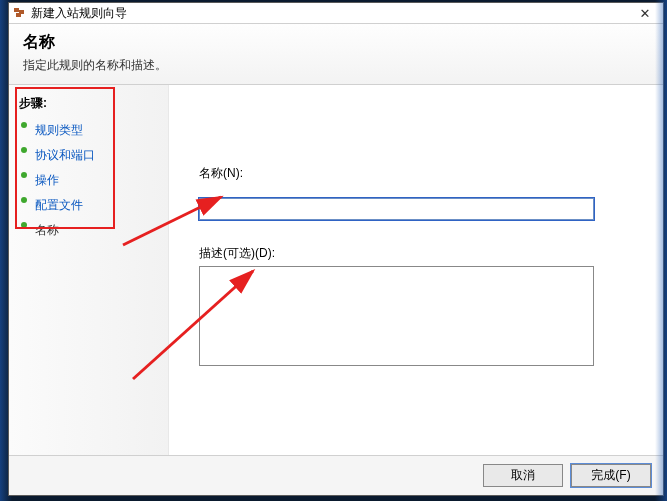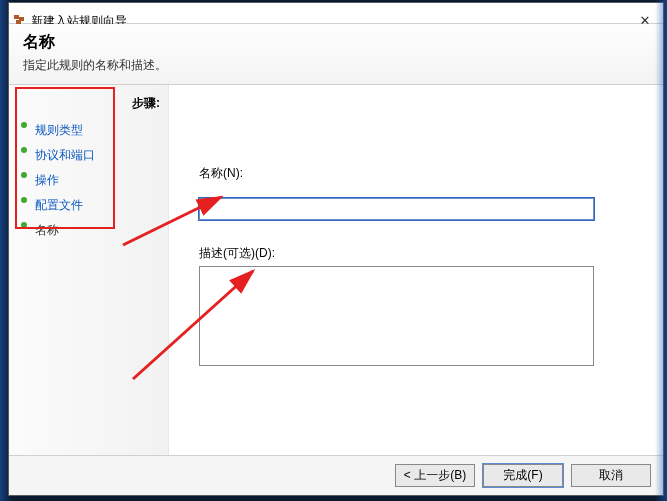--- a/index.html
+++ b/index.html
@@ -3,38 +3,38 @@
 <meta charset="utf-8">
 <style>
   * { box-sizing: border-box; font-family: "Microsoft YaHei", "SimSun", sans-serif; }
   body { margin: 0; background: #0a1a2e; width: 667px; height: 501px; position: relative; overflow: hidden; }
   .window {
     position: absolute; left: 8px; top: 2px; width: 656px; height: 494px;
     background: #fff; border: 1px solid #5a5a5a;
     display: flex; flex-direction: column;
   }
   .titlebar {
-    height: 20px; display: flex; align-items: flex-start;
+    height: 20px; display: flex; align-items: center;
     padding: 10px 4px; border-bottom: 1px solid #d0d0d0; font-size: 12px;
   }
   .titlebar .icon { width: 14px; height: 14px; margin-right: 4px; display: flex; align-items: center; justify-content: center; }
   .titlebar .title { flex: 1; color: #000; }
   .titlebar .close { width: 28px; text-align: center; font-size: 13px; color: #333; cursor: default; }
   .header {
     padding: 8px 14px 10px 14px; border-bottom: 1px solid #d0d0d0;
     background: linear-gradient(#fefefe,#f3f3f3);
   }
   .header .h-title { font-size: 16px; font-weight: 700; margin-bottom: 4px; }
   .header .h-sub { font-size: 12px; color: #333; }
   .body { flex: 1; display: flex; position: relative; overflow: hidden; }
   .sidebar {
     width: 160px; padding: 8px 6px; border-right: 1px solid #e8e8e8;
     background: linear-gradient(to right,#fbfbfb,#f2f2f2);
   }
-  .steps-title { font-size: 12px; font-weight: 700; margin: 2px 2px 6px 16px; text-align: right; }
+  .steps-title { font-size: 12px; font-weight: 700; margin: 2px 2px 6px 4px; }
   .step {
     display: flex; align-items: flex-start; padding: 4px 2px; font-size: 12px;
   }
   .bullet {
     width: 6px; height: 6px; border-radius: 50%; background: #3fa82e;
     margin: 0 8px 0 4px; flex-shrink: 0;
   }
   .step.link { color: #0a58c0; }
   .step.current { color: #333; }
   .content { flex: 1; padding: 80px 30px 10px 30px; font-size: 12px; position: relative; }
@@ -126,27 +126,24 @@
       <div class="field-label">名称(N):</div>
       <input class="text-input" type="text" value="" style="">
       <div class="desc-label">描述(可选)(D):</div>
       <textarea class="text-area" value="" style=""></textarea>
     </div>
 
   </div>
 
   <div class="footer">
     <div class="btn">
-      <span>&lt; 上一步(B)</span>
+      <span>取消</span>
     </div>
     <div class="btn primary">
       <span>完成(F)</span>
-    </div>
-    <div class="btn">
-      <span>取消</span>
     </div>
   </div>
 
   <div class="red-box"></div>
 
   <div class="arrow" style="left:108px;top:188px;">
     <svg width="120" height="60">
       <defs>
         <marker id="ah1" markerWidth="10" markerHeight="10" refX="8" refY="3" orient="auto">
           <path d="M0,0 L9,3 L0,6 Z" fill="#e62020"></path>

